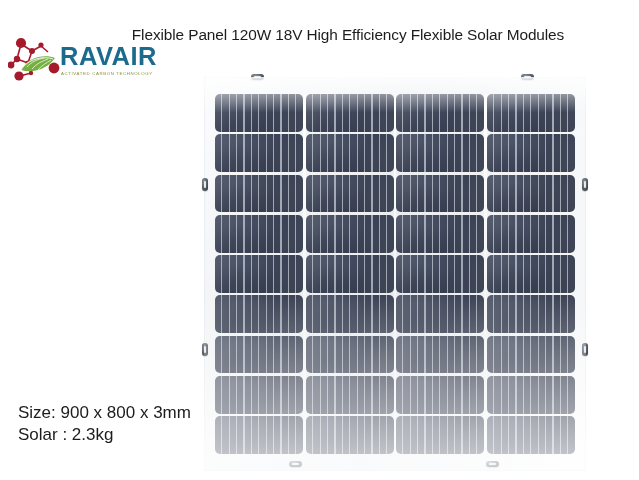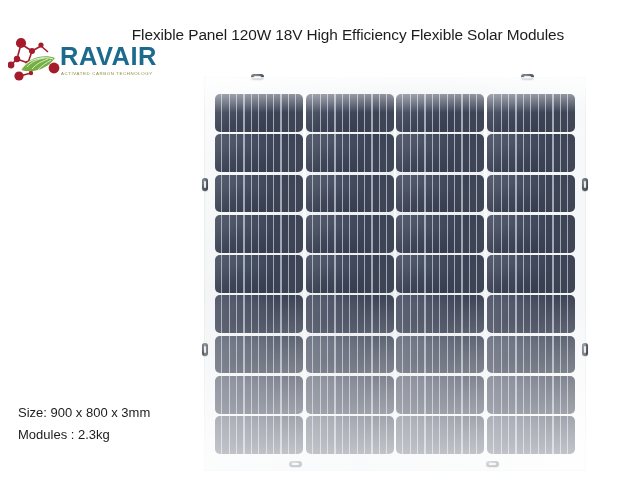--- a/index.html
+++ b/index.html
@@ -58,21 +58,21 @@
     font-family: "Liberation Sans", sans-serif;
     letter-spacing: -0.1px;
     white-space: nowrap;
   }
 
   
   #spec-block {
     position: absolute;
     left: 18px;
     top: 402px;
-    font-size: 13px;
+    font-size: 17px;
     color: #1c1c1c;
     line-height: 22px;
   }
   .spec-line { white-space: nowrap; }
 
   
   #solar-panel {
     position: absolute;
     left: 204px;
     top: 77px;
@@ -214,21 +214,21 @@
   <svg id="logo-wordmark" viewBox="0 0 112 40">
     <text class="logo-text" x="0" y="25" font-size="25.5" fill="#1c6b8c">RAVAIR</text>
     <text x="1" y="34.5" font-size="4.35" fill="#8a8f36" letter-spacing="0.62" font-family="Liberation Sans, sans-serif">ACTIVATED CARBON TECHNOLOGY</text>
   </svg>
 </div>
 
 <div id="product-title">Flexible Panel 120W 18V High Efficiency Flexible Solar Modules</div>
 
 <div id="spec-block">
   <div class="spec-line">Size: 900 x 800 x 3mm</div>
-  <div class="spec-line">Modules : 2.3kg</div>
+  <div class="spec-line">Solar : 2.3kg</div>
 </div>
 
 <div id="solar-panel">
   <div id="cell-grid">
       <div class="solar-cell"></div>
       <div class="solar-cell"></div>
       <div class="solar-cell"></div>
       <div class="solar-cell"></div>
       <div class="solar-cell"></div>
       <div class="solar-cell"></div>

